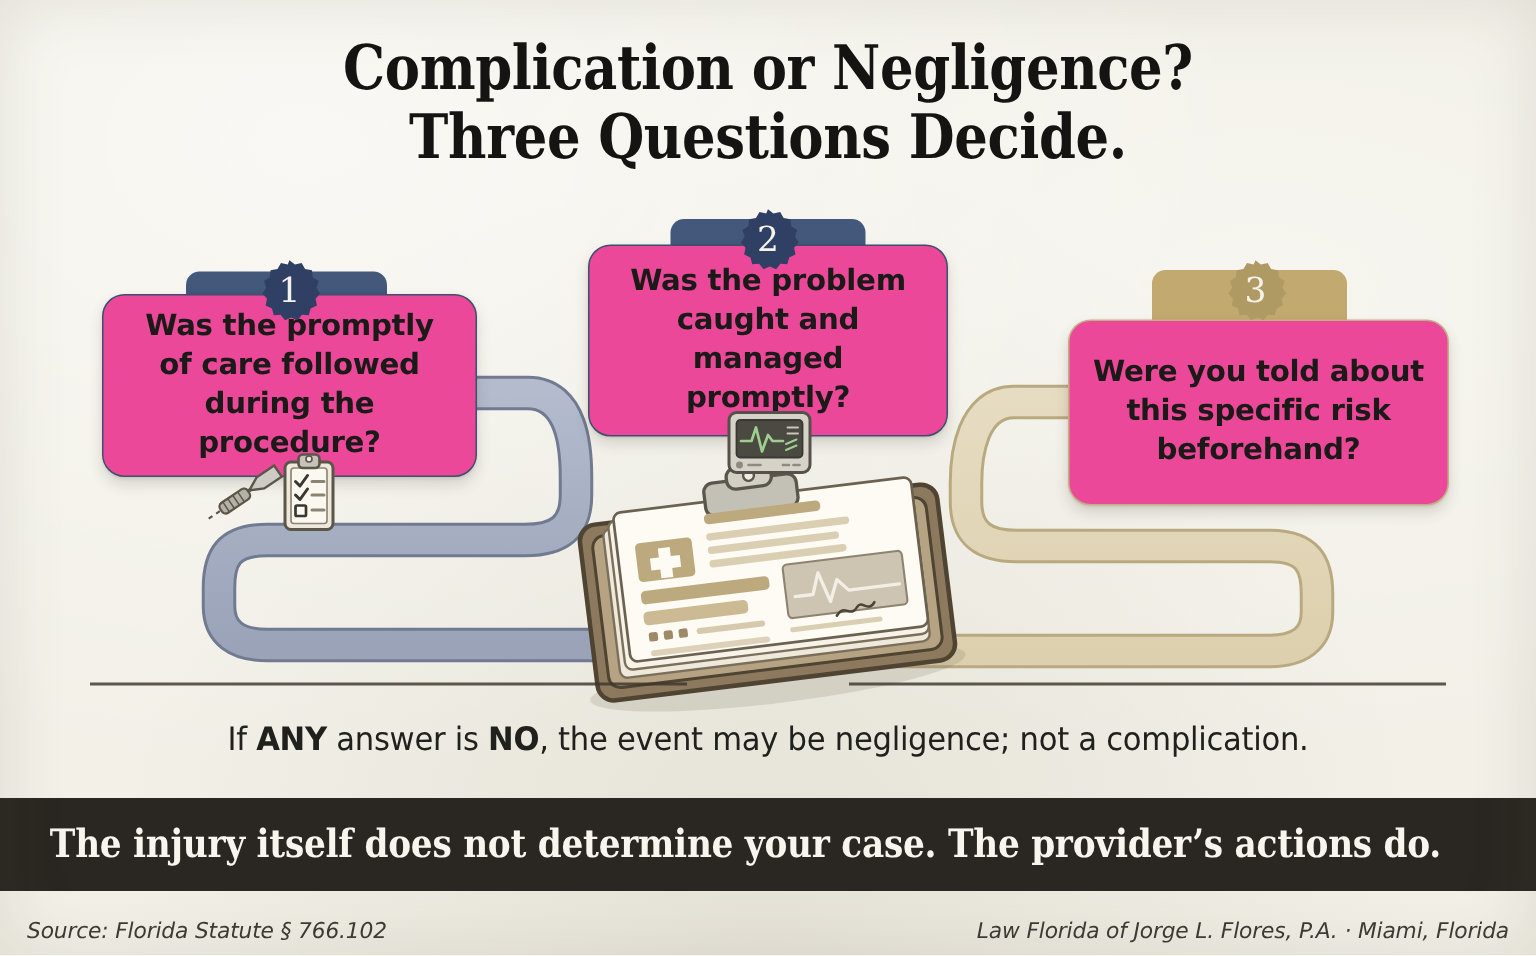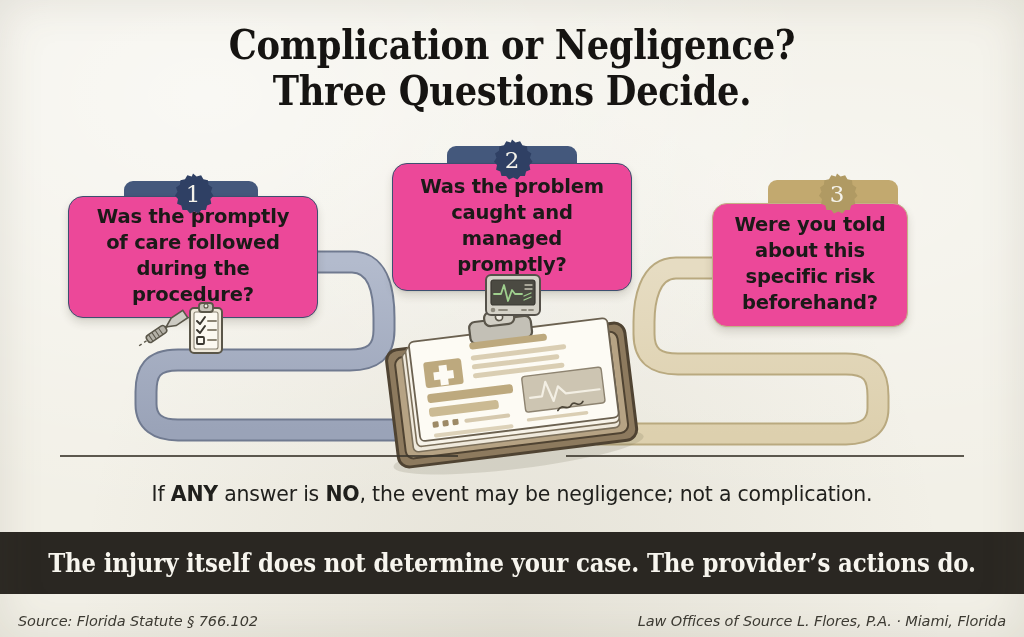--- a/index.html
+++ b/index.html
@@ -135,21 +135,21 @@
 
   
   .banner {
     position: absolute;
     left: 0; right: 0;
     top: 532px;
     height: 62px;
     background: #2a2722;
     display: flex;
     align-items: center;
-    justify-content: center;
+    justify-content: flex-end;
   }
   .banner-text {
     font-family: "DejaVu Serif", serif;
     font-weight: 700;
     font-size: 26px;
     color: #f7f5ee;
     letter-spacing: -0.2px;
     transform: scaleX(0.88);
     white-space: nowrap;
   }
@@ -312,21 +312,21 @@
     <rect x="4" y="3" width="54" height="40" rx="5" fill="#d5d2c8" stroke="#55514a" stroke-width="2"></rect>
     <rect x="9" y="8" width="44" height="25" rx="2.5" fill="#4b4a42" stroke="#3a3832" stroke-width="1.2"></rect>
     <path d="M 12 22 L 19 22 L 22 13 L 26 29 L 30 18 L 33 22 L 40 22" fill="none" stroke="#9fcf8e" stroke-width="1.8" stroke-linecap="round" stroke-linejoin="round"></path>
     <path d="M 43 13 h 7 M 43 17 h 7" stroke="#c9c6b6" stroke-width="1.3" stroke-linecap="round"></path>
     <path d="M 42 24 l 7 -3 M 42 28 l 7 -3" stroke="#9fcf8e" stroke-width="1.3" stroke-linecap="round"></path>
     <circle cx="11" cy="38" r="2.3" fill="#8e8a7e"></circle>
     <path d="M 17 38 h 8 M 40 38 h 4 M 47 38 h 4" stroke="#8e8a7e" stroke-width="1.8" stroke-linecap="round"></path>
   </svg>
 
   <div class="card-tab gold" style="left:768px; top:180px; width:130px;"></div>
-  <div class="qcard gold" style="left:712px; top:203px; width:196px; height:124px;">
+  <div class="qcard gold" style="left:712px; top:213px; width:254px; height:124px;">
     <div class="qtext">Were you told about this specific risk beforehand?</div>
   </div>
   <div class="badge" style="left:814px; top:172px;">
     <svg viewBox="0 0 46 46">
       <path fill="#b09a63" d="M23 1.5 l3.6 2.9 4.5-1.1 2.3 4 4.6.9.5 4.6 3.9 2.6-1.5 4.4 2.6 3.9-3.1 3.4.9 4.6-4.2 1.9-1.2 4.5-4.6-.2-2.9 3.6-4.2-1.9-4.2 1.9-2.9-3.6-4.6.2-1.2-4.5-4.2-1.9.9-4.6-3.1-3.4 2.6-3.9-1.5-4.4 3.9-2.6.5-4.6 4.6-.9 2.3-4 4.5 1.1z"></path>
     </svg>
     <span class="badge-num">3</span>
   </div>
 
 
@@ -334,17 +334,17 @@
   <div class="rule" style="left:566px; top:455px; width:398px;"></div>
 
   <div class="summary"><span>If </span><b>ANY</b><span> answer is </span><b>NO</b><span>, the event may be negligence; not a complication.</span></div>
 
   <div class="banner">
     <div class="banner-text">The injury itself does not determine your case. The provider’s actions do.</div>
   </div>
 
   <div class="footer">
     <div class="footer-text">Source: Florida Statute § 766.102</div>
-    <div class="footer-text">Law Offices of Source L. Flores, P.A. · Miami, Florida</div>
+    <div class="footer-text">Law Florida of Jorge L. Flores, P.A. · Miami, Florida</div>
   </div>
 
   <div class="edge-vignette"></div>
 </div>
 
 </body></html>

